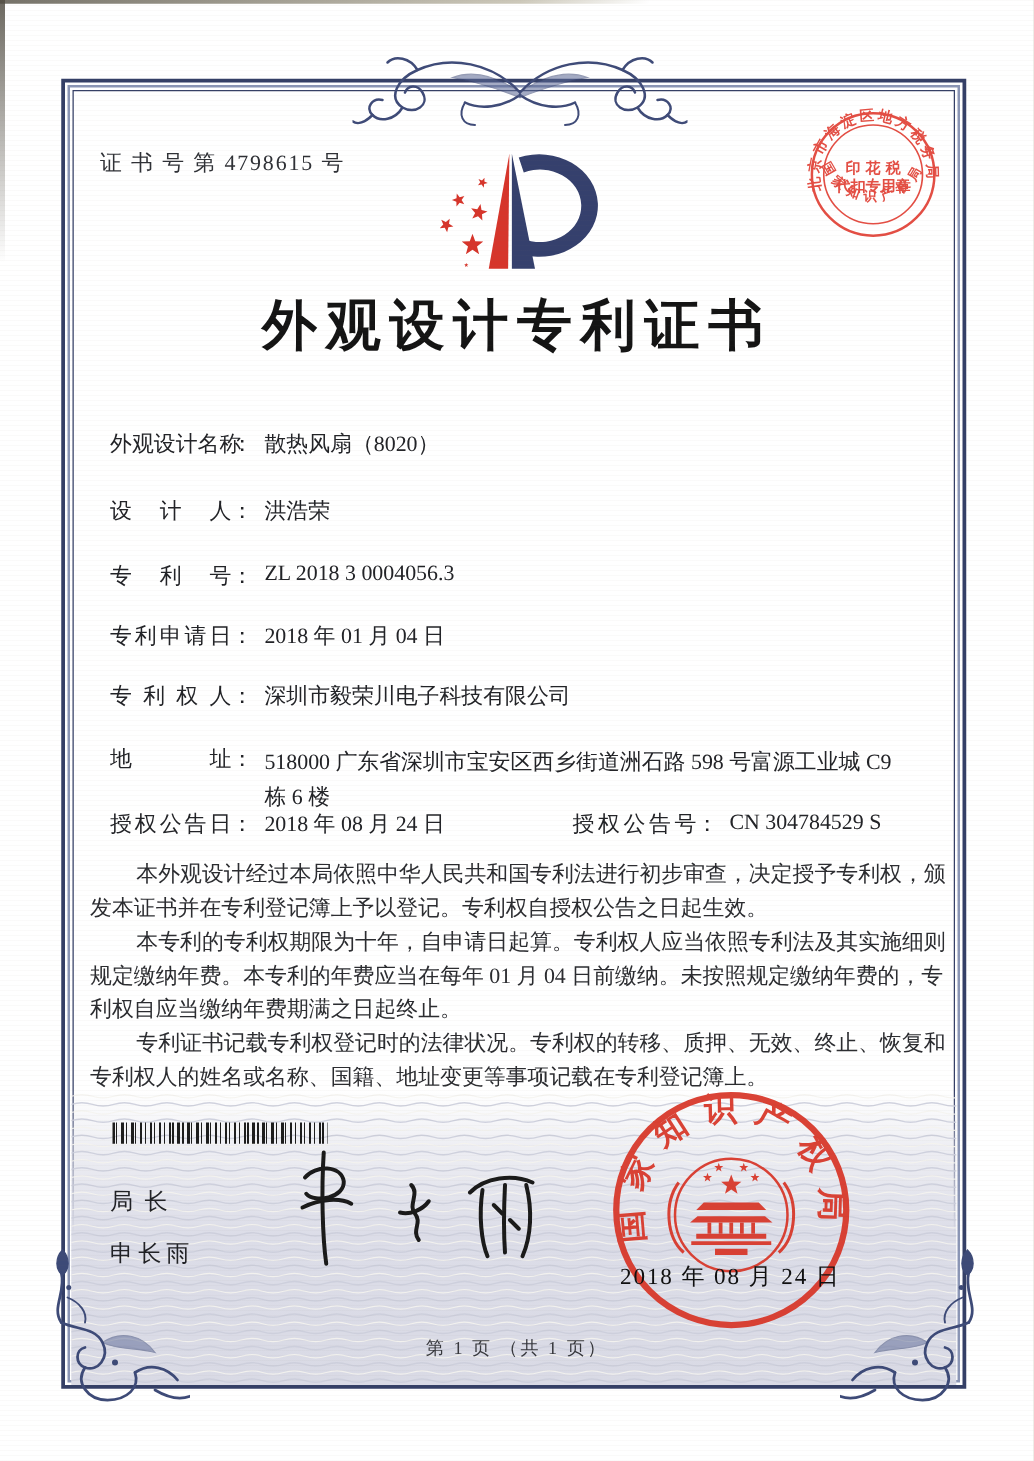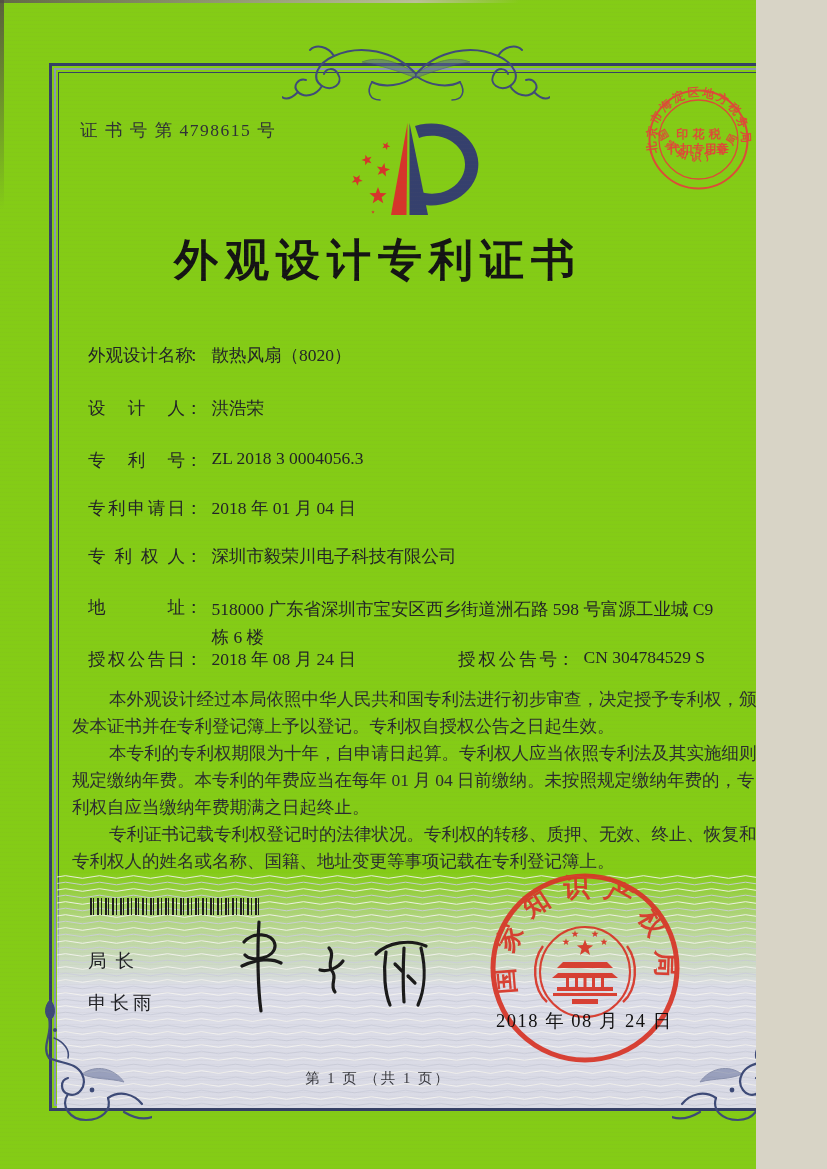--- a/index.html
+++ b/index.html
@@ -1,16 +1,16 @@
 <!DOCTYPE html>
 <html lang="zh"><head>
 <meta charset="utf-8">
 <style>
   html,body{margin:0;padding:0;background:#d8d4c6;}
-  .page{position:relative;width:756px;height:1169px;background:#84cc16;overflow:hidden;
+  .page{position:relative;width:827px;height:1169px;background:#ffffff;overflow:hidden;
         font-family:"Liberation Serif","DejaVu Serif",serif;color:#26272b;}
   .page::after{content:"";position:absolute;inset:0;pointer-events:none;
         background:repeating-linear-gradient(0deg, rgba(120,110,90,.035) 0 1px, rgba(0,0,0,0) 1px 4px);}
   .scan-edge-top{position:absolute;left:0;top:0;width:520px;height:3px;
         background:linear-gradient(90deg,#5d594e,#c4bfae 80%,rgba(196,191,174,0));opacity:.85;}
   .scan-edge-left{position:absolute;left:0;top:0;width:4px;height:210px;
         background:linear-gradient(180deg,#524e44,rgba(196,191,174,0));opacity:.85;}
 
   
   .frame{position:absolute;left:49px;top:63px;width:724px;height:1048px;box-sizing:border-box;

